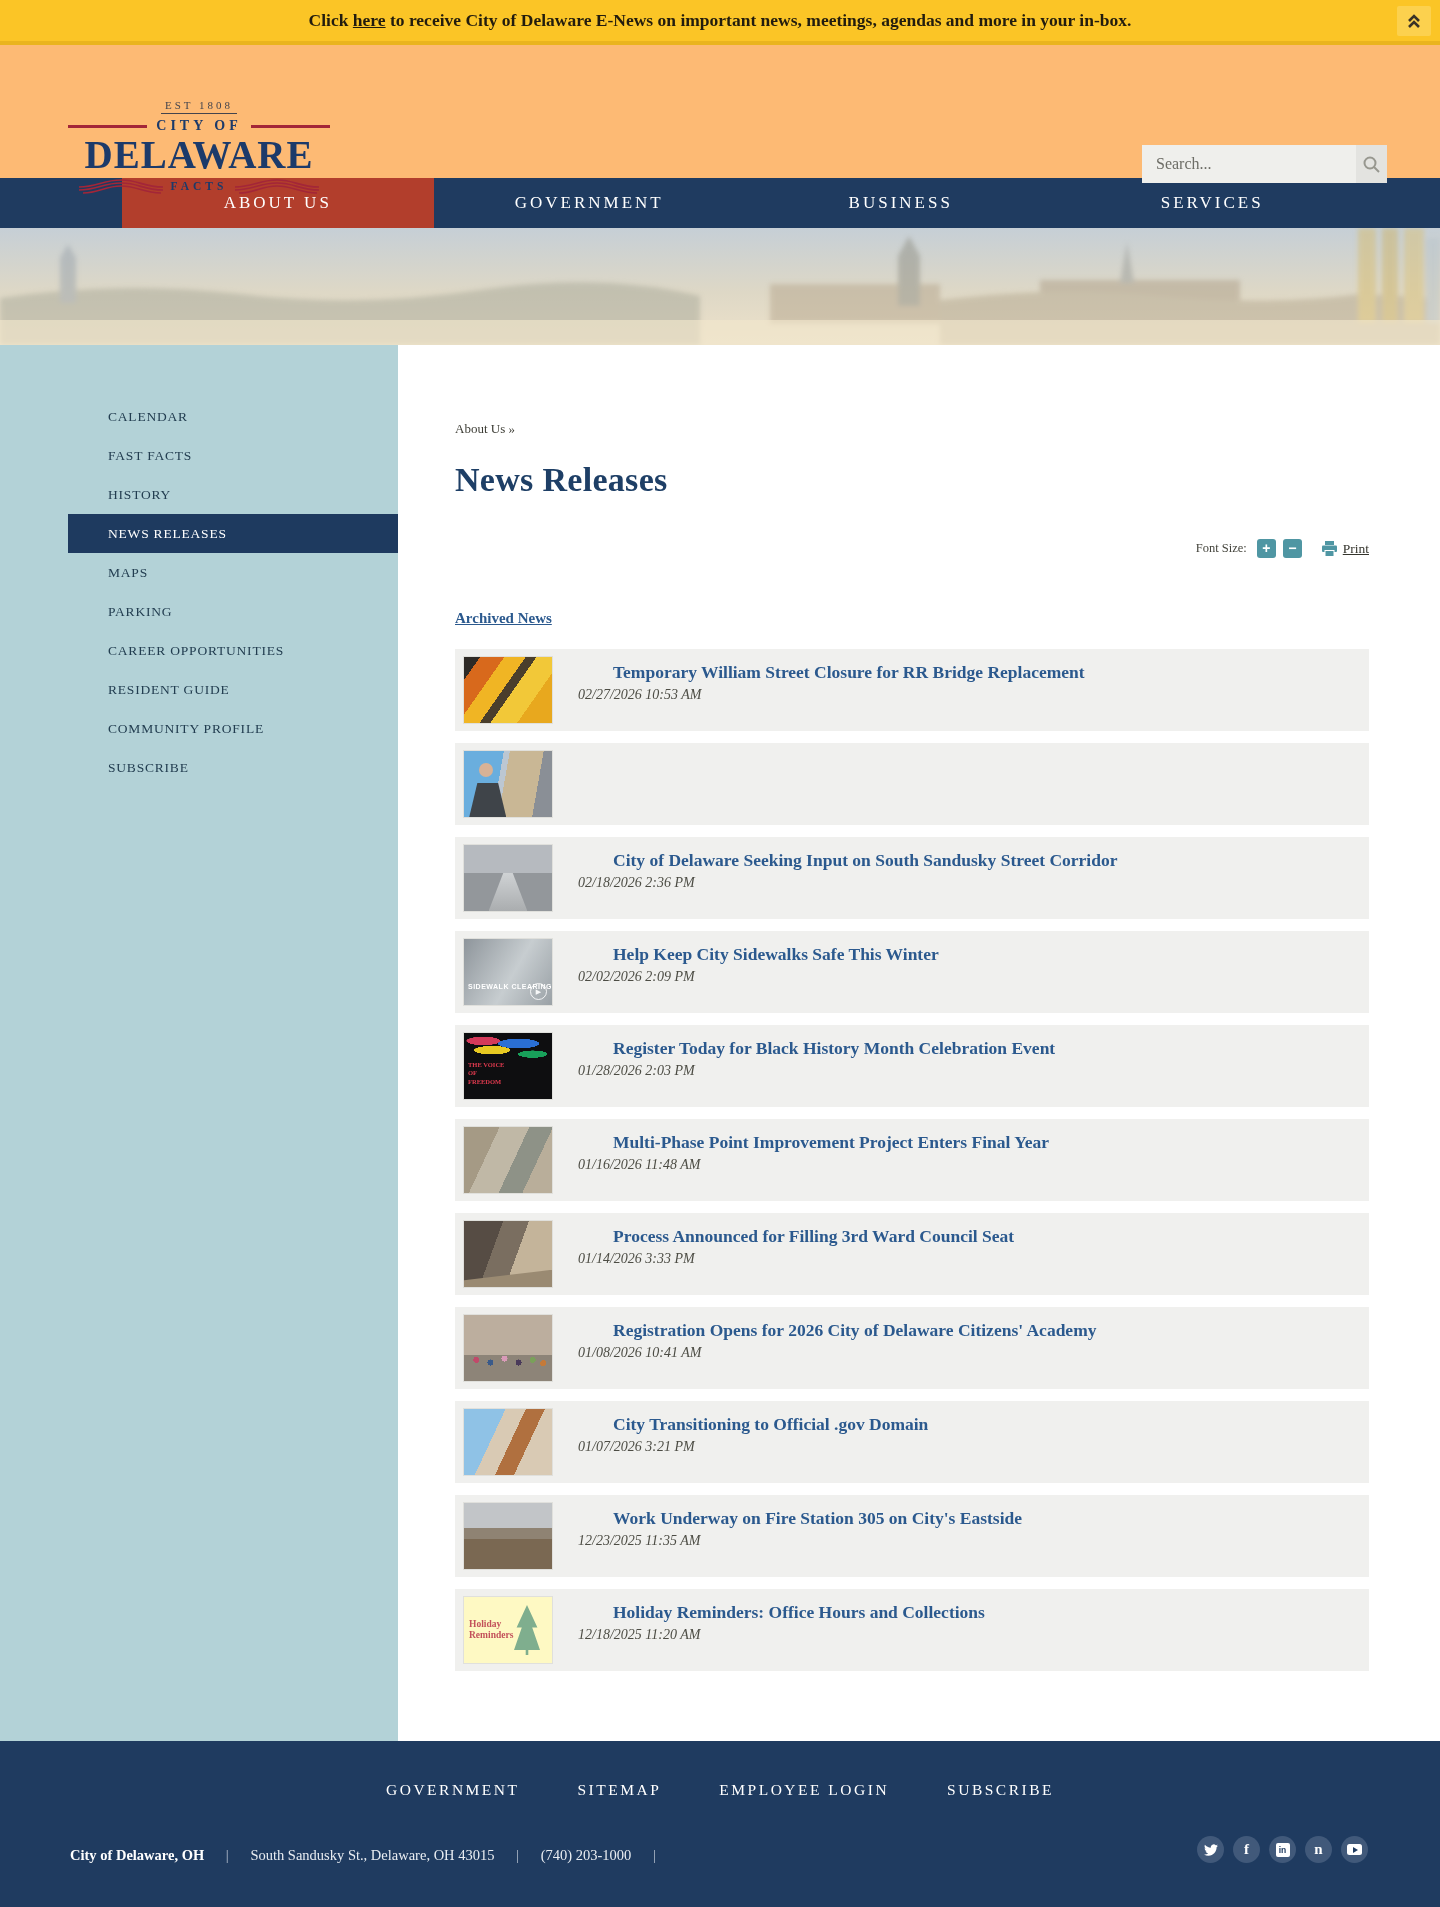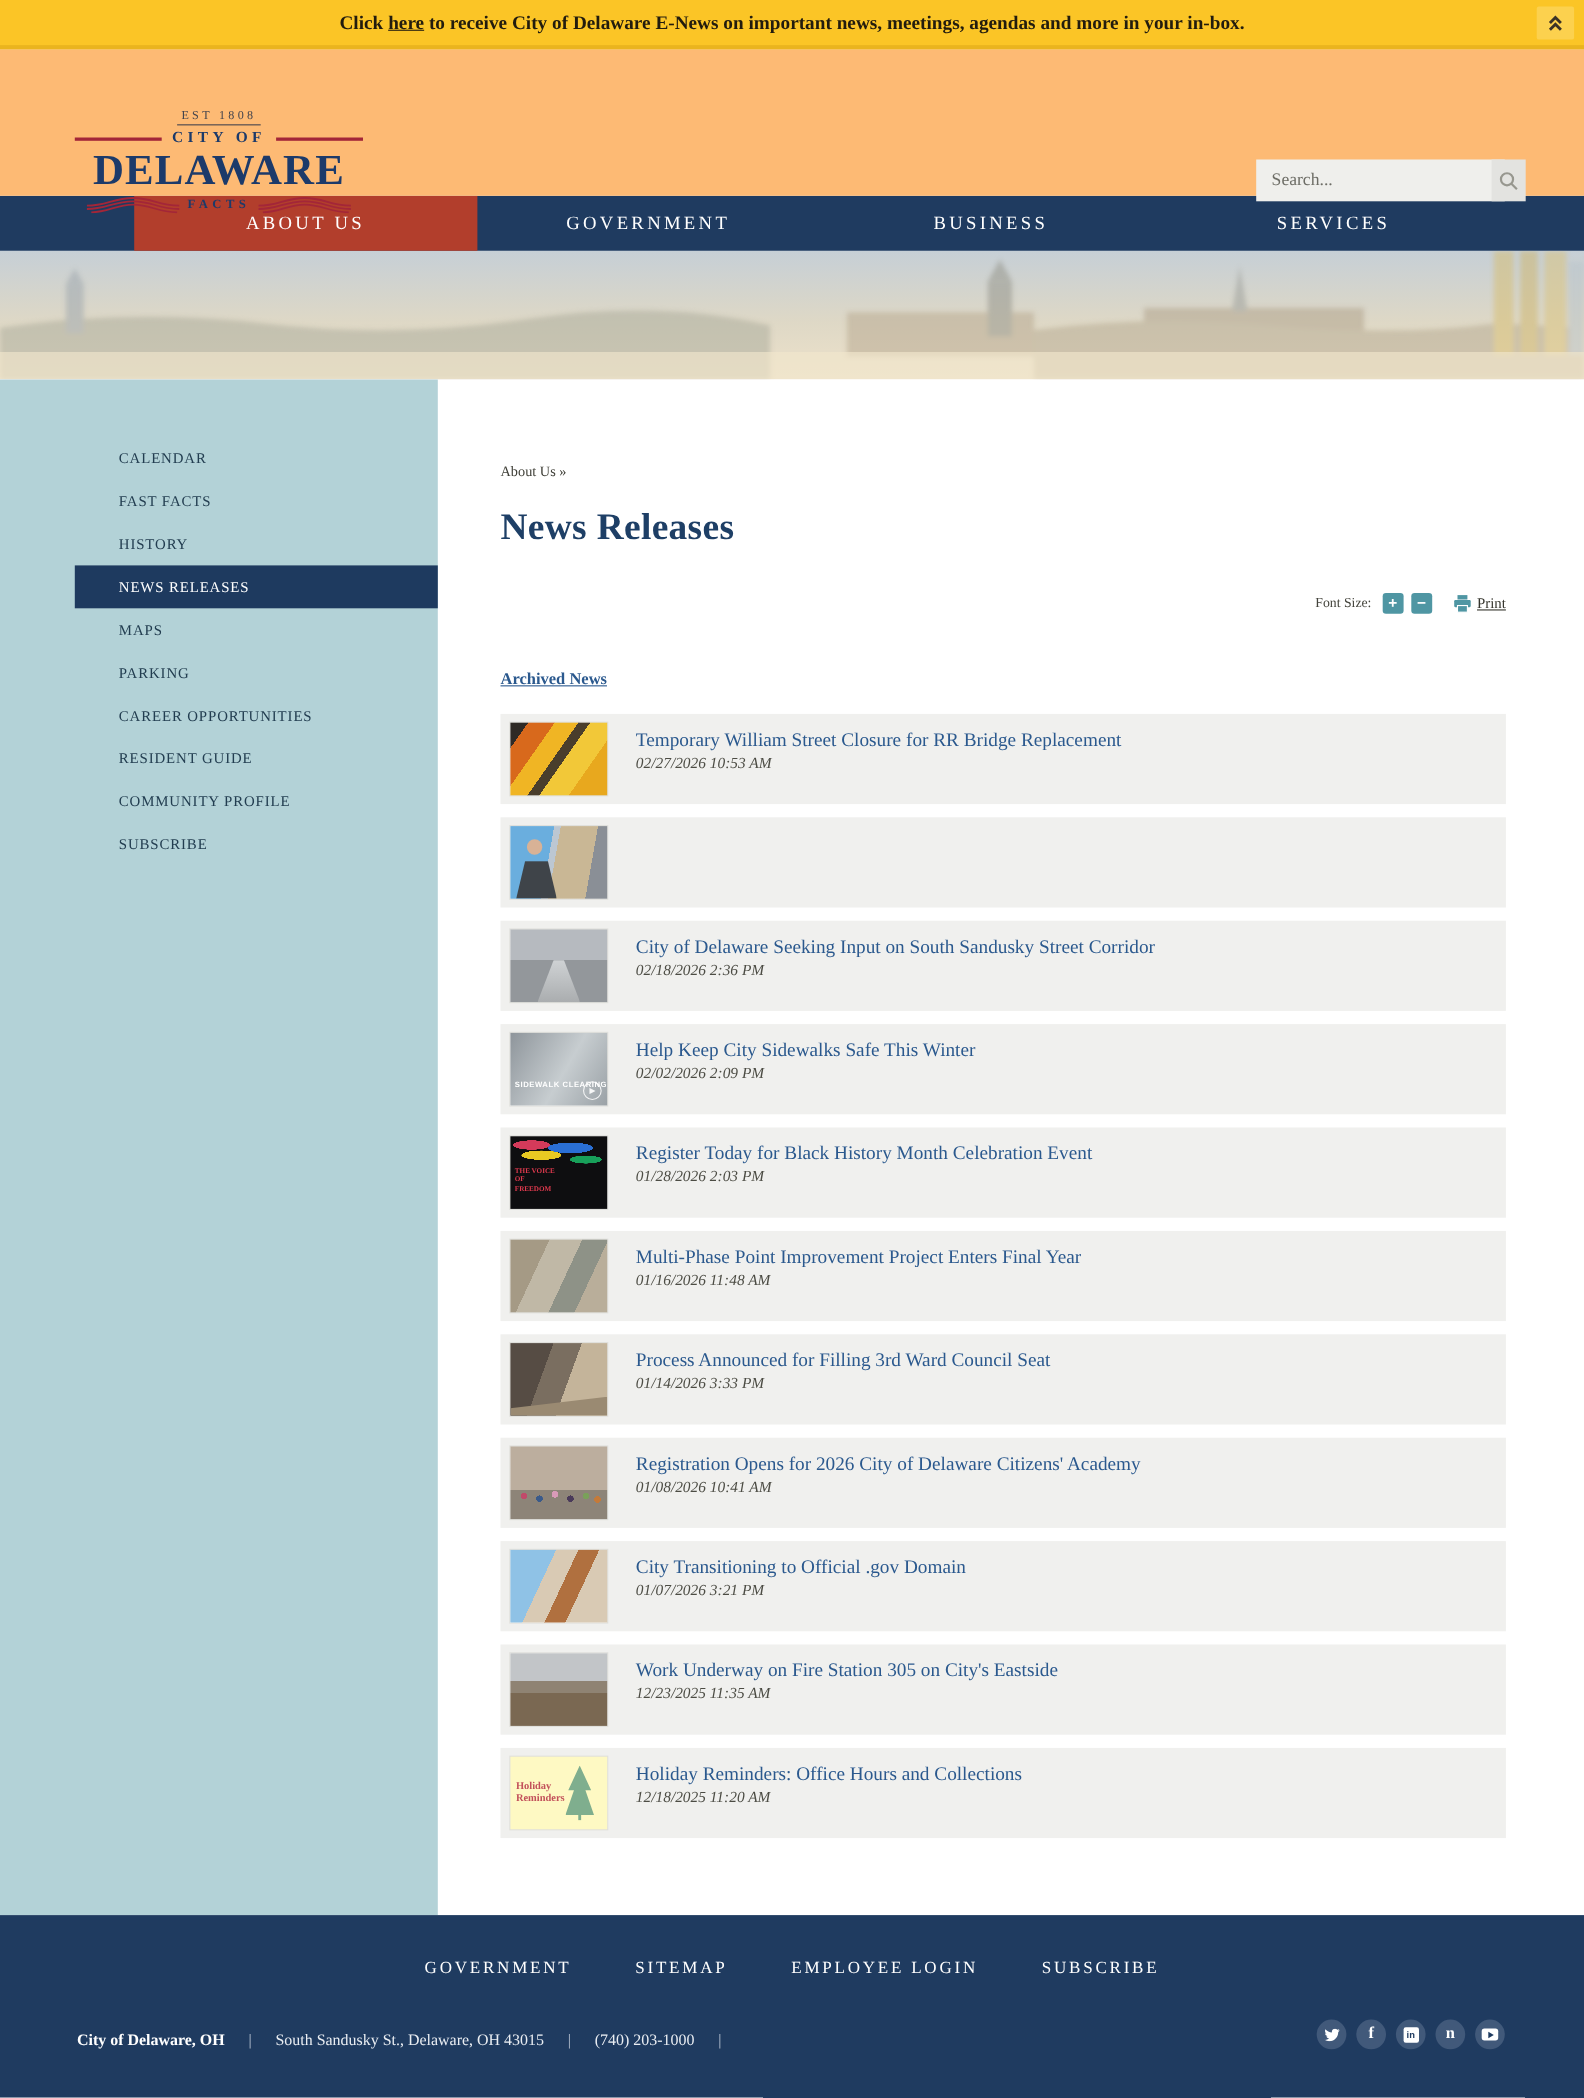--- a/index.html
+++ b/index.html
@@ -51,21 +51,21 @@
   .fs-btn{width:19px;height:19px;border:none;border-radius:3px;background:#4f96a3;color:#fff;font-size:14px;font-weight:bold;line-height:19px;text-align:center;cursor:pointer;padding:0;}
   .print-btn{display:flex;align-items:center;gap:5px;margin-left:12px;cursor:pointer;}
   .print-btn span{font-size:13.5px;color:#35352d;text-decoration:underline;}
 
   .archived{display:inline-block;margin-top:52px;font-size:15px;font-weight:bold;color:#2b598e;text-decoration:underline;cursor:pointer;}
 
   .cards{margin-top:22px;width:914px;}
   .card{height:82px;background:#f0f0ee;margin-bottom:12px;display:flex;align-items:flex-start;padding:8px 10px 8px 9px;box-sizing:border-box;}
   .thumb{width:88px;height:66px;flex:none;margin-right:26px;position:relative;overflow:hidden;box-shadow:0 0 0 1px #e0e0dc;cursor:pointer;}
   .card-body{padding-top:5px;}
-  .card-title{font-size:17.5px;font-weight:normal;color:#2b598e;line-height:1.25;text-decoration:none;display:block;cursor:pointer;}
+  .card-title{font-size:17.5px;font-weight:bold;color:#2b598e;line-height:1.25;text-decoration:none;display:block;cursor:pointer;margin-left:35px;}
   .card-date{font-size:14px;font-style:italic;color:#4c4c44;margin-top:3px;}
 
   
   .t1{background:linear-gradient(125deg,#2e2a26 0 12%,#d8691c 12% 30%,#f0b524 30% 46%,#4a3e2c 46% 54%,#f2c838 54% 74%,#e8a81e 74%);}
   .t2{background:linear-gradient(100deg,#6aaede 0 40%,#bcc7d2 40% 46%,#c9b795 46% 80%,#8a8f96 80%);}
   .t2::before{content:"";position:absolute;left:17%;top:18%;width:14px;height:14px;border-radius:50%;background:#d8b296;}
   .t2::after{content:"";position:absolute;left:6%;bottom:0;width:42%;height:52%;background:#3f4449;clip-path:polygon(22% 0,78% 0,100% 100%,0 100%);}
   .t3{background:linear-gradient(#b6babf 0 42%,#93979b 42%);}
   .t3::after{content:"";position:absolute;left:28%;top:42%;width:44%;height:58%;background:linear-gradient(#cfd2d4,#aaadaf);clip-path:polygon(38% 0,62% 0,100% 100%,0 100%);}
   .t4{background:linear-gradient(120deg,#8e959b,#c7cdd0 55%,#9aa1a6);}

